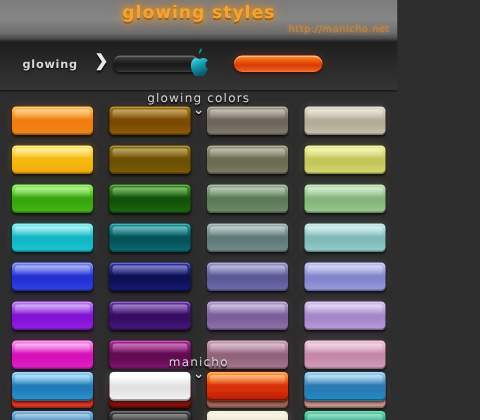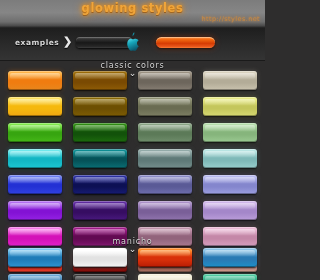--- a/index.html
+++ b/index.html
@@ -111,42 +111,42 @@
   .col0 { left:8px; }
   .col1 { left:73px; }
   .col2 { left:138px; }
   .col3 { left:203px; }
 </style>
 </head>
 <body>
 
 <div id="header-band"></div>
 <div id="site-title">glowing styles</div>
-<div id="site-url">http://styles.net</div>
+<div id="site-url">http://manicho.net</div>
 
 <div id="examples-row"></div>
-<div id="examples-label">examples</div>
+<div id="examples-label">glowing</div>
 <div id="examples-arrow">❯</div>
 <div id="ex-dark-bar" class="ex-bar"></div>
 
 <svg id="apple-logo" viewBox="0 0 19 23">
   <defs>
     <linearGradient id="appleGrad" x1="0" y1="0" x2="0.4" y2="1">
       <stop offset="0%" stop-color="#5fe0ee"></stop>
       <stop offset="40%" stop-color="#18a8bc"></stop>
       <stop offset="100%" stop-color="#0a5a70"></stop>
     </linearGradient>
   </defs>
   <path d="M11.2 1.2c.6 1.6-.3 3.4-1.6 4-.2-1.6.7-3.3 1.6-4z" fill="url(#appleGrad)"></path>
   <path d="M14.8 16.3c-.5 1.3-1.3 2.9-2.4 3.4-.9.4-1.3-.2-2.4-.2s-1.5.6-2.4.2c-1.3-.6-2.6-2.9-3.1-5C3.7 11.2 5.2 8 7.5 7.7c1.1-.1 1.9.6 2.5.6.6 0 1.6-.8 2.9-.6.9.1 2 .5 2.7 1.6-2.3 1.5-2 4.8.2 5.9-.2.4-.5.8-1 1.1z" fill="url(#appleGrad)"></path>
 </svg>
 
 <div id="ex-orange-bar" class="ex-bar"></div>
 
-<div id="classic-header" class="section-header">classic colors</div>
+<div id="classic-header" class="section-header">glowing colors</div>
 <div id="classic-chevron" class="section-chevron">⌄</div>
 <div id="classic-grid">
     <div class="swatch-row">
       <div class="swatch col0" style="background: linear-gradient(rgb(255, 179, 71) 0%, rgb(255, 179, 71) 14%, rgb(240, 124, 16) 48%, rgb(240, 124, 16) 62%, rgb(232, 135, 29) 100%); box-shadow: rgba(0, 0, 0, 0.8) 0px 1px 2px, rgba(255, 255, 255, 0.3) 0px 1px 0px inset, rgba(0, 0, 0, 0.35) 0px -1px 0px inset, rgba(240, 124, 16, 0.333) 0px 0px 5px;"></div>
       <div class="swatch col1" style="background: linear-gradient(rgb(154, 106, 8) 0%, rgb(154, 106, 8) 14%, rgb(122, 74, 2) 48%, rgb(122, 74, 2) 62%, rgb(143, 92, 6) 100%); box-shadow: rgba(0, 0, 0, 0.8) 0px 1px 2px, rgba(255, 255, 255, 0.3) 0px 1px 0px inset, rgba(0, 0, 0, 0.35) 0px -1px 0px inset, rgba(122, 74, 2, 0.333) 0px 0px 5px;"></div>
       <div class="swatch col2" style="background: linear-gradient(rgb(155, 145, 130) 0%, rgb(155, 145, 130) 14%, rgb(109, 102, 92) 48%, rgb(109, 102, 92) 62%, rgb(133, 125, 114) 100%); box-shadow: rgba(0, 0, 0, 0.8) 0px 1px 2px, rgba(255, 255, 255, 0.3) 0px 1px 0px inset, rgba(0, 0, 0, 0.35) 0px -1px 0px inset, rgba(109, 102, 92, 0.333) 0px 0px 5px;"></div>
       <div class="swatch col3" style="background: linear-gradient(rgb(217, 210, 191) 0%, rgb(217, 210, 191) 14%, rgb(179, 172, 152) 48%, rgb(179, 172, 152) 62%, rgb(201, 194, 174) 100%); box-shadow: rgba(0, 0, 0, 0.8) 0px 1px 2px, rgba(255, 255, 255, 0.3) 0px 1px 0px inset, rgba(0, 0, 0, 0.35) 0px -1px 0px inset, rgba(179, 172, 152, 0.333) 0px 0px 5px;"></div>
     </div>
     <div class="swatch-row">
       <div class="swatch col0" style="background: linear-gradient(rgb(255, 224, 92) 0%, rgb(255, 224, 92) 14%, rgb(245, 184, 13) 48%, rgb(245, 184, 13) 62%, rgb(240, 167, 18) 100%); box-shadow: rgba(0, 0, 0, 0.8) 0px 1px 2px, rgba(255, 255, 255, 0.3) 0px 1px 0px inset, rgba(0, 0, 0, 0.35) 0px -1px 0px inset, rgba(245, 184, 13, 0.333) 0px 0px 5px;"></div>

